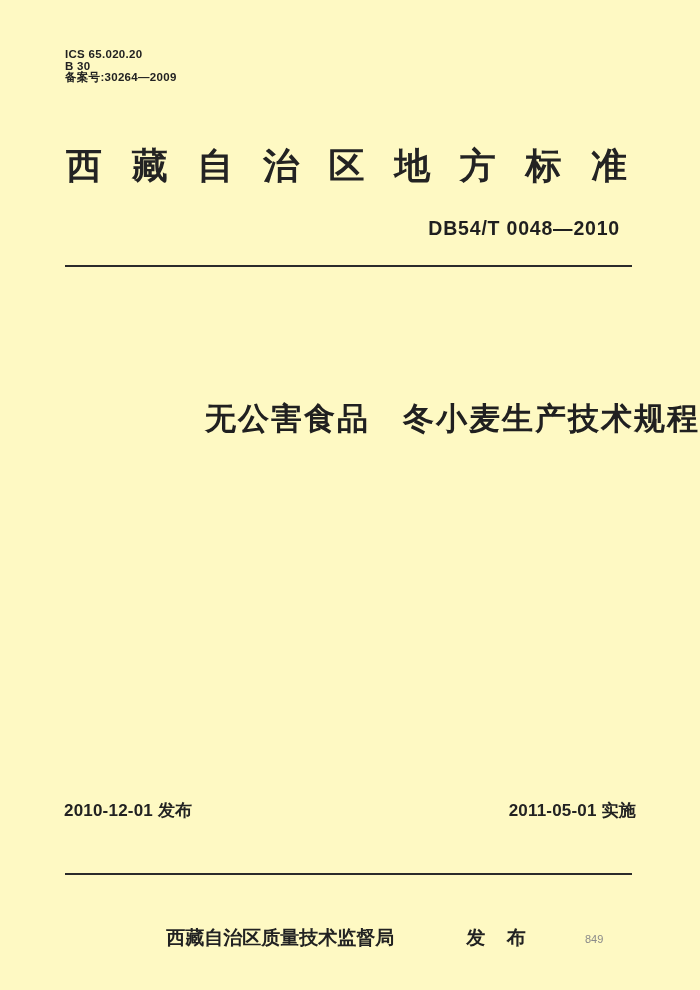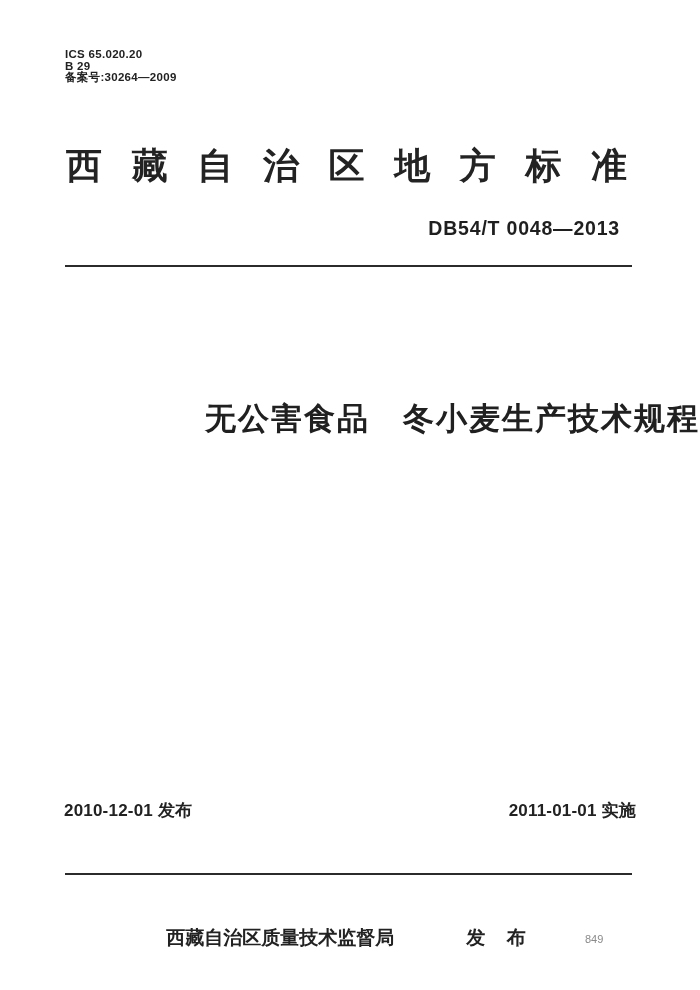--- a/index.html
+++ b/index.html
@@ -2,21 +2,21 @@
 <html><head>
 <meta charset="utf-8">
 <style>
   html, body { margin: 0; padding: 0; }
   body { background: #e8e8e8; font-family: "Liberation Sans", sans-serif; }
   .page {
     position: relative;
     width: 700px;
     height: 990px;
     margin: 0 auto;
-    background: #ffffff;
+    background: #fef9c3;
     color: #1d1d1d;
     overflow: hidden;
   }
 
   
   .ics-block {
     position: absolute;
     left: 65px;
     top: 49px;
     font-size: 11.5px;
@@ -132,36 +132,36 @@
     color: #8a8a8a;
   }
 </style>
 </head>
 <body>
 
 <div class="page">
 
   <div class="ics-block">
     <div>ICS 65.020.20</div>
-    <div>B 29</div>
+    <div>B 30</div>
     <div>备案号:30264—2009</div>
   </div>
 
 
   <div class="standard-type">西藏自治区地方标准</div>
 
-  <div class="standard-number">DB54/T 0048—2013</div>
+  <div class="standard-number">DB54/T 0048—2010</div>
 
   <div class="rule rule-top"></div>
 
   <div class="doc-title">无公害食品　冬小麦生产技术规程</div>
 
   <div class="date-issued">2010-12-01 发布</div>
 
-  <div class="date-effective">2011-01-01 实施</div>
+  <div class="date-effective">2011-05-01 实施</div>
 
   <div class="rule rule-bottom"></div>
 
   <div class="footer-row">
     <span>西藏自治区质量技术监督局</span>
     <span class="publish-label">发 布</span>
   </div>
 
   <div class="page-number">849</div>
 

